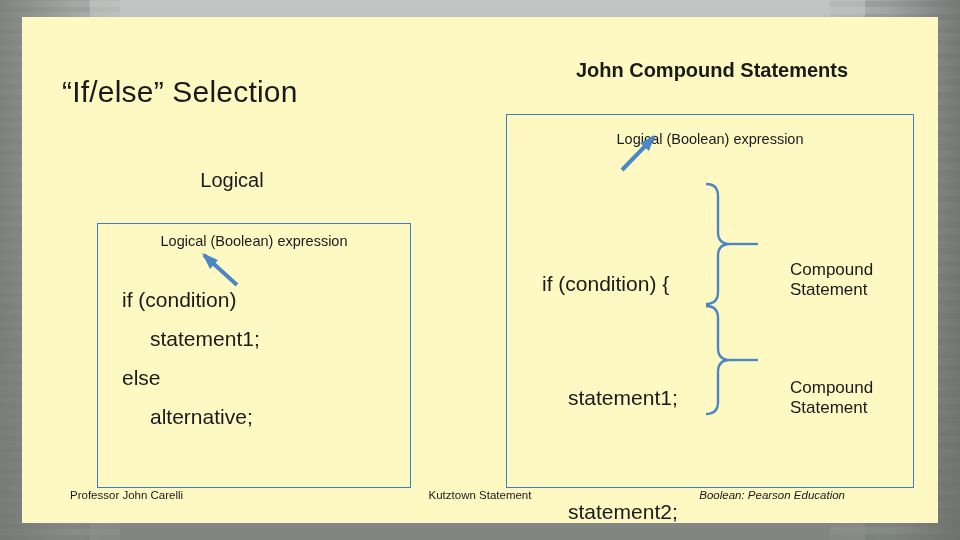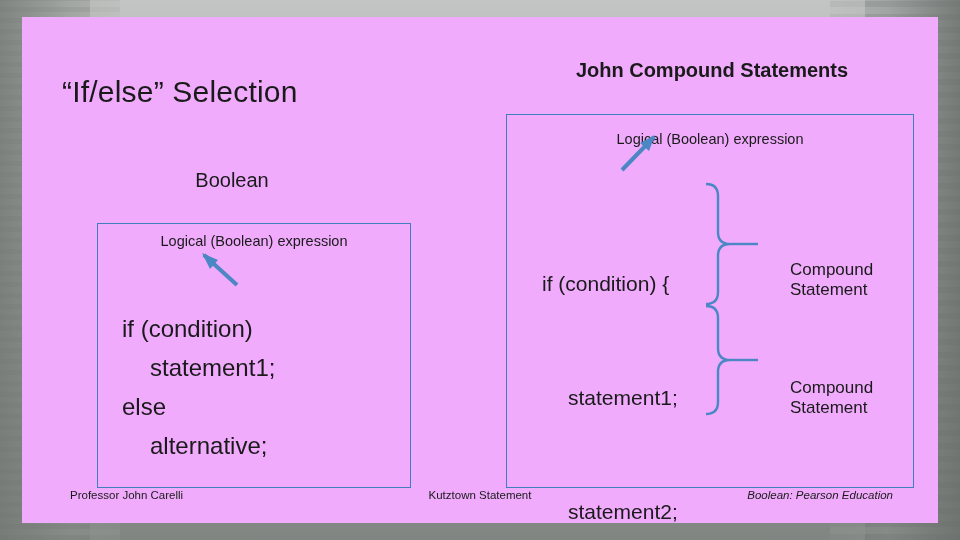--- a/index.html
+++ b/index.html
@@ -50,21 +50,21 @@
     background:
       linear-gradient(180deg, rgba(200,203,200,0.55) 0%, rgba(175,179,176,0.5) 45%, rgba(140,145,142,0.6) 100%);
   }
   
   .panel {
     position: absolute;
     left: 22px;
     top: 17px;
     width: 916px;
     height: 506px;
-    background: #f0abfc;
+    background: #fef9c3;
   }
   .title-left {
     position: absolute;
     left: 40px;
     top: 58px;
     width: 420px;
     font-size: 30px;
     color: #1a1a1a;
     letter-spacing: 0.2px;
   }
@@ -103,22 +103,22 @@
     left: 75px;
     top: 216px;
     width: 314px;
     text-align: center;
     font-size: 14.5px;
     color: #1a1a1a;
   }
   .code-left {
     position: absolute;
     left: 100px;
-    top: 292px;
-    font-size: 24px;
+    top: 263px;
+    font-size: 21px;
     line-height: 39px;
     color: #1a1a1a;
   }
   .code-left .ind {
     display: inline-block;
     width: 28px;
   }
   .ital { }
   
   .box-right {
@@ -169,21 +169,20 @@
     height: 506px;
     pointer-events: none;
   }
   
   .footer {
     position: absolute;
     bottom: 14px;
     left: 0;
     width: 847px;
     height: 20px;
-    padding-left: 48px;
   }
   .footer-left {
     position: absolute;
     left: 48px;
     top: 0;
     font-size: 11.5px;
     color: #1a1a1a;
   }
   .footer-center {
     position: absolute;
@@ -207,21 +206,21 @@
 <body>
 
 <div class="slide">
   <div class="bg-photo"></div>
   <div class="bg-mid"></div>
 
   <div class="panel">
 
     <div class="title-left">“If/else” Selection</div>
     <div class="title-right">John Compound Statements</div>
-    <div class="simple-label">Boolean</div>
+    <div class="simple-label">Logical</div>
 
     <div class="box-left"></div>
     <div class="left-caption">Logical (Boolean) expression</div>
     <div class="code-left">
       <div>if&nbsp;(<span class="ital">condition</span>)</div>
       <div><span class="ind"></span>statement1;</div>
       <div>else</div>
       <div><span class="ind"></span>alternative;</div>
     </div>
 

